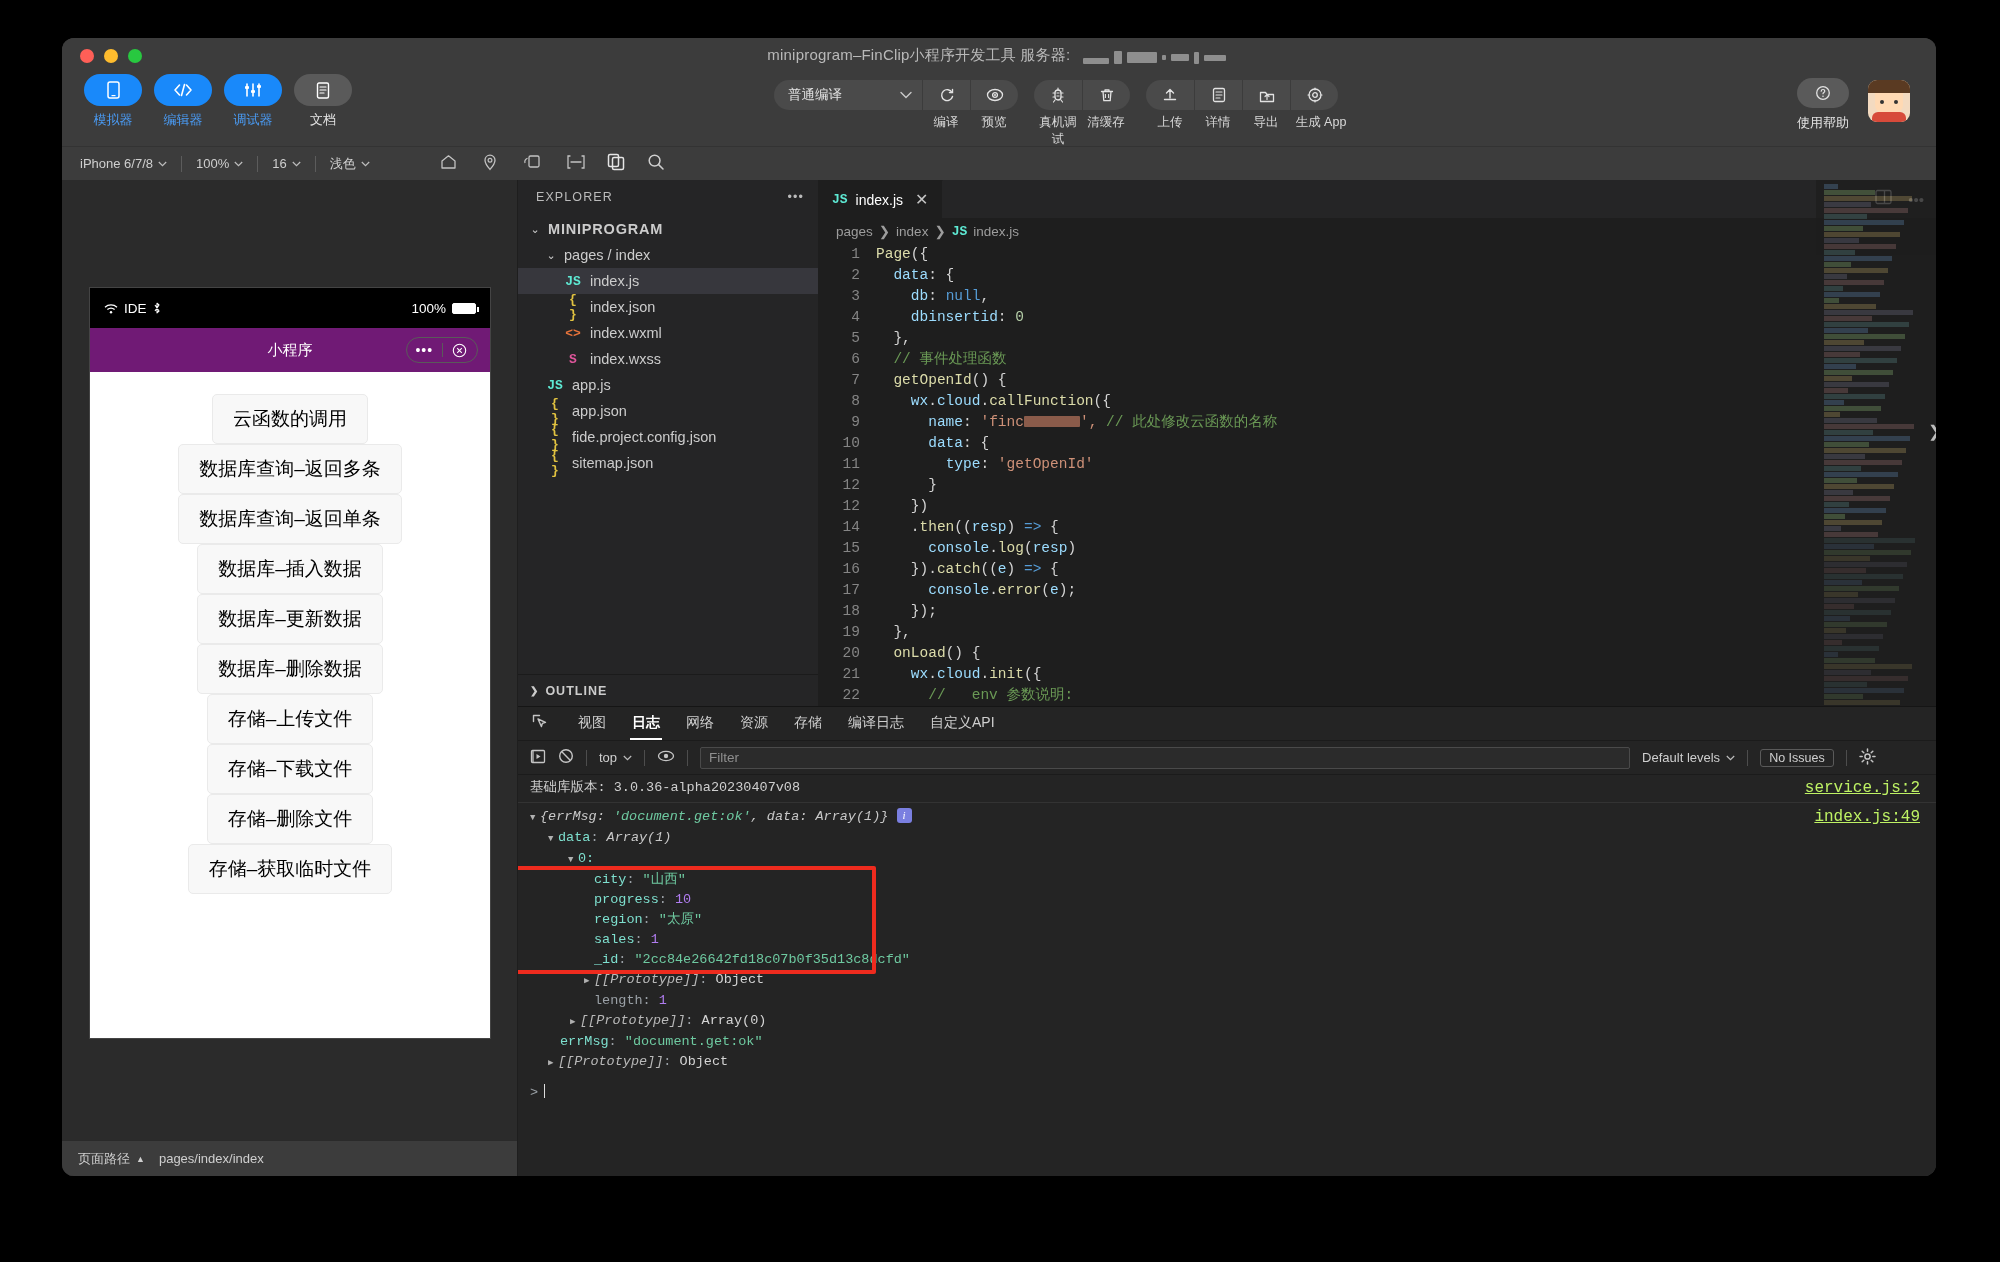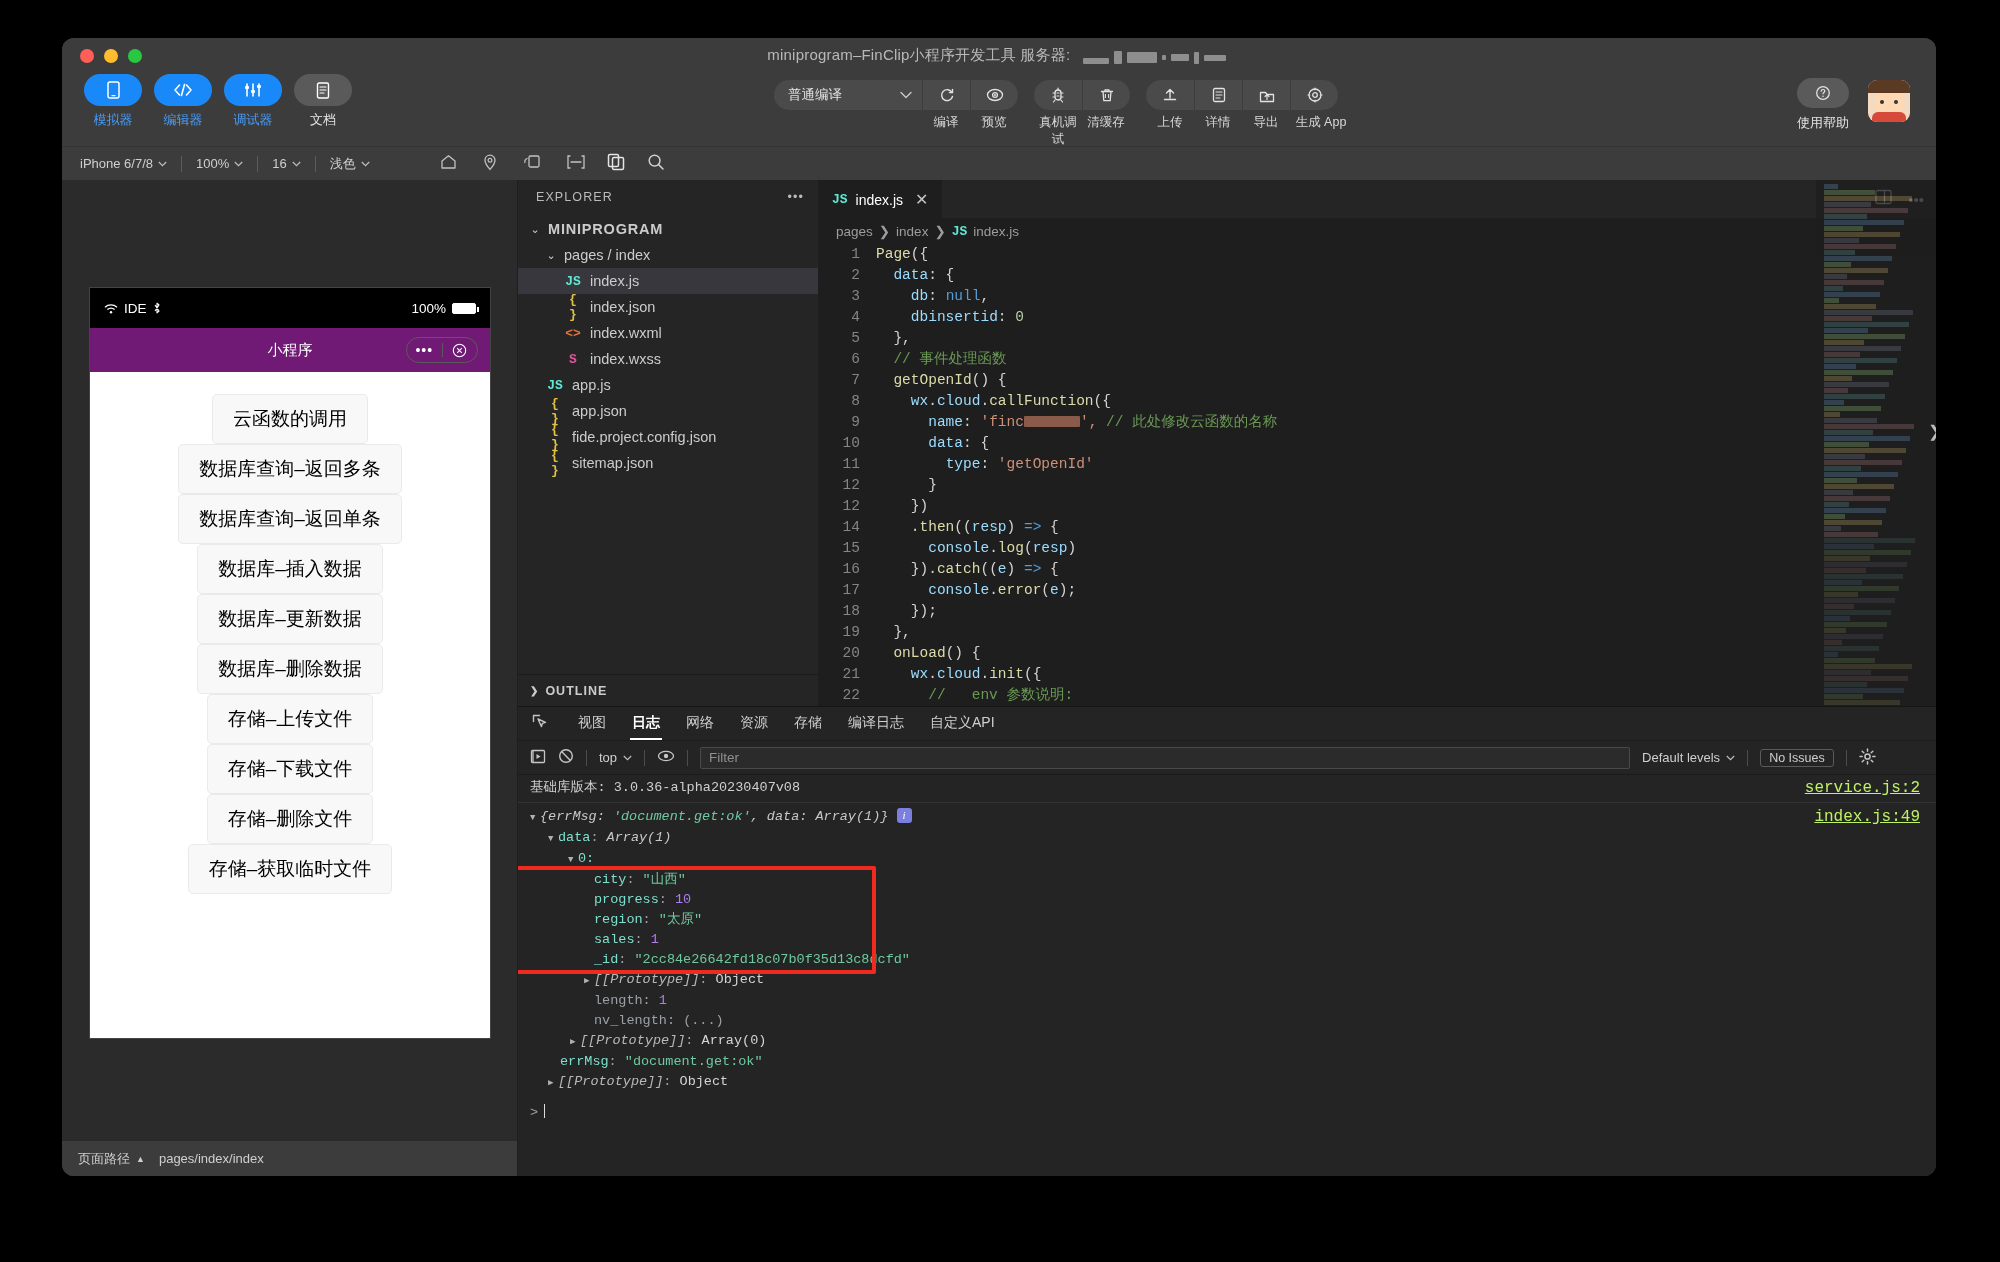--- a/index.html
+++ b/index.html
@@ -850,23 +850,20 @@
           <div class="crow" style="padding-left:76px;">
             <span class="g-key">_id</span><span class="g-grey">: </span><span class="g-str">"2cc84e26642fd18c07b0f35d13c8dcfd"</span>
           </div>
 
           <div class="crow" style="padding-left:66px;">
             <span class="arrow">▶</span><span class="g-proto">[[Prototype]]</span><span class="g-grey">: </span><span style="color:#d4d4d4;">Object</span>
           </div>
           <div class="crow" style="padding-left:76px;">
             <span class="g-grey">length</span><span class="g-grey">: </span><span class="g-num">1</span>
           </div>
-          <div class="crow" style="padding-left:76px;">
-            <span class="g-grey">nv_length</span><span class="g-grey">: </span><span class="g-grey">(...)</span>
-          </div>
           <div class="crow" style="padding-left:52px;">
             <span class="arrow">▶</span><span class="g-proto">[[Prototype]]</span><span class="g-grey">: </span><span style="color:#d4d4d4;">Array(0)</span>
           </div>
           <div class="crow" style="padding-left:42px;">
             <span class="g-key">errMsg</span><span class="g-grey">: </span><span class="g-str">"document.get:ok"</span>
           </div>
           <div class="crow" style="padding-left:30px;">
             <span class="arrow">▶</span><span class="g-proto">[[Prototype]]</span><span class="g-grey">: </span><span style="color:#d4d4d4;">Object</span>
           </div>
 

